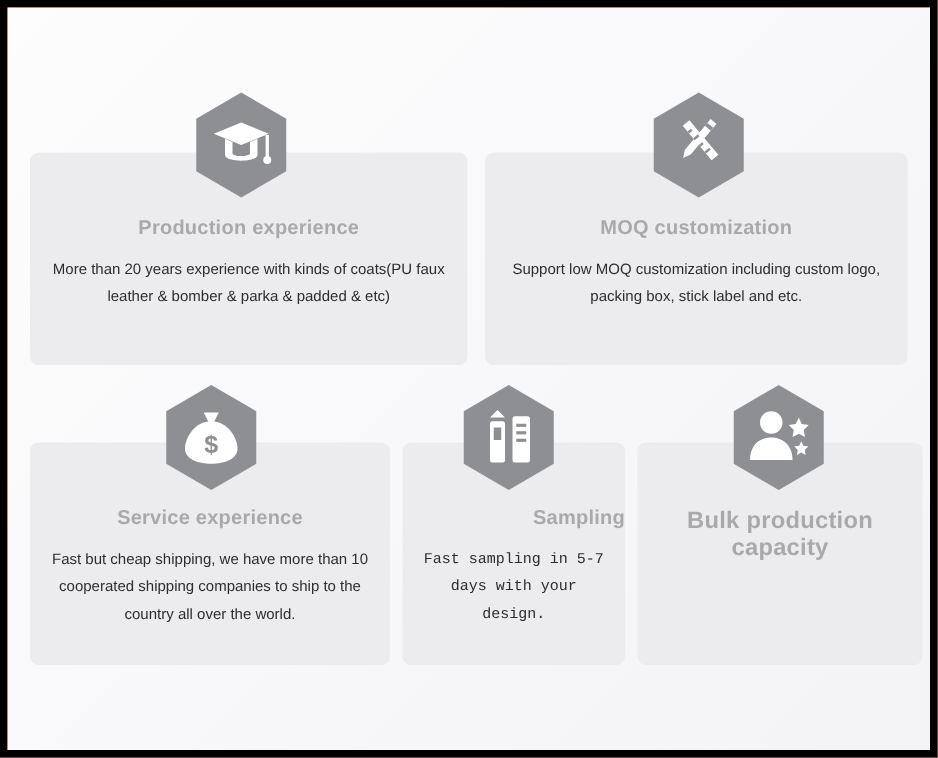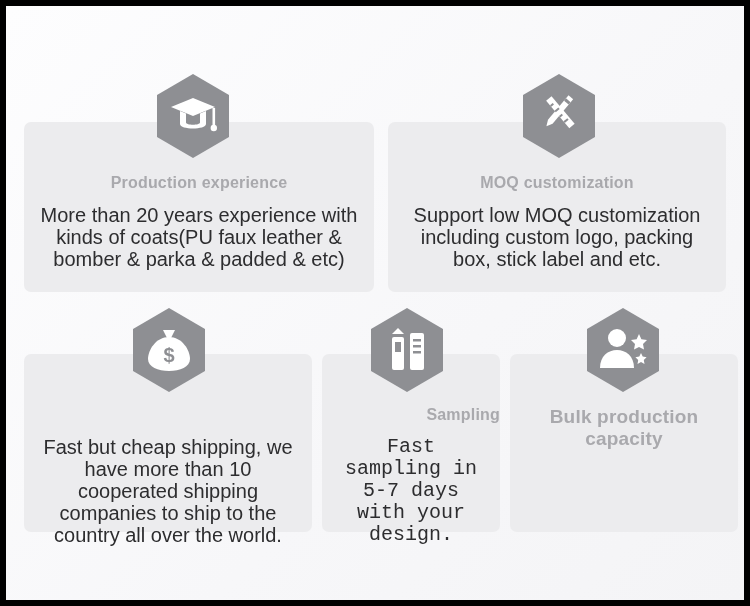--- a/index.html
+++ b/index.html
@@ -43,21 +43,21 @@
     font-weight: bold;
     font-size: 16px;
     letter-spacing: 0.2px;
   }
   .card-body {
     position: absolute;
     left: 0;
     width: 100%;
     text-align: center;
     color: #2d2d2f;
-    font-size: 20px;
+    font-size: 12px;
     line-height: 22px;
     padding: 0 12px;
     box-sizing: border-box;
   }
   .hexwrap {
     position: absolute;
     width: 78px;
     height: 88px;
   }
   .hexwrap svg { display: block; }
@@ -86,20 +86,21 @@
       <div class="card-title" style="top:52px;">Production experience</div>
       <div class="card-body" style="top:82px;">More than 20 years experience with kinds of coats(PU faux leather &amp; bomber &amp; parka &amp; padded &amp; etc)</div>
     </div>
 
     <div class="card" id="card-moq-customization">
       <div class="card-title" style="top:52px;">MOQ customization</div>
       <div class="card-body" style="top:82px;">Support low MOQ customization including custom logo, packing box, stick label and etc.</div>
     </div>
 
     <div class="card" id="card-service-experience">
+      <div class="card-title" style="top:52px;">Service experience</div>
       <div class="card-body" style="top:82px;">Fast but cheap shipping, we have more than 10 cooperated shipping companies to ship to the country all over the world.</div>
     </div>
 
     <div class="card" id="card-sampling">
       <div class="card-title" style="top:52px;text-align:right;">Sampling</div>
       <div class="card-body" style="top:82px;font-family:Liberation Mono, monospace;">Fast sampling in 5-7 days with your design.</div>
     </div>
 
     <div class="card" id="card-bulk-production">
       <div class="card-title" style="top:52px; font-size:19px;">Bulk production capacity</div>

